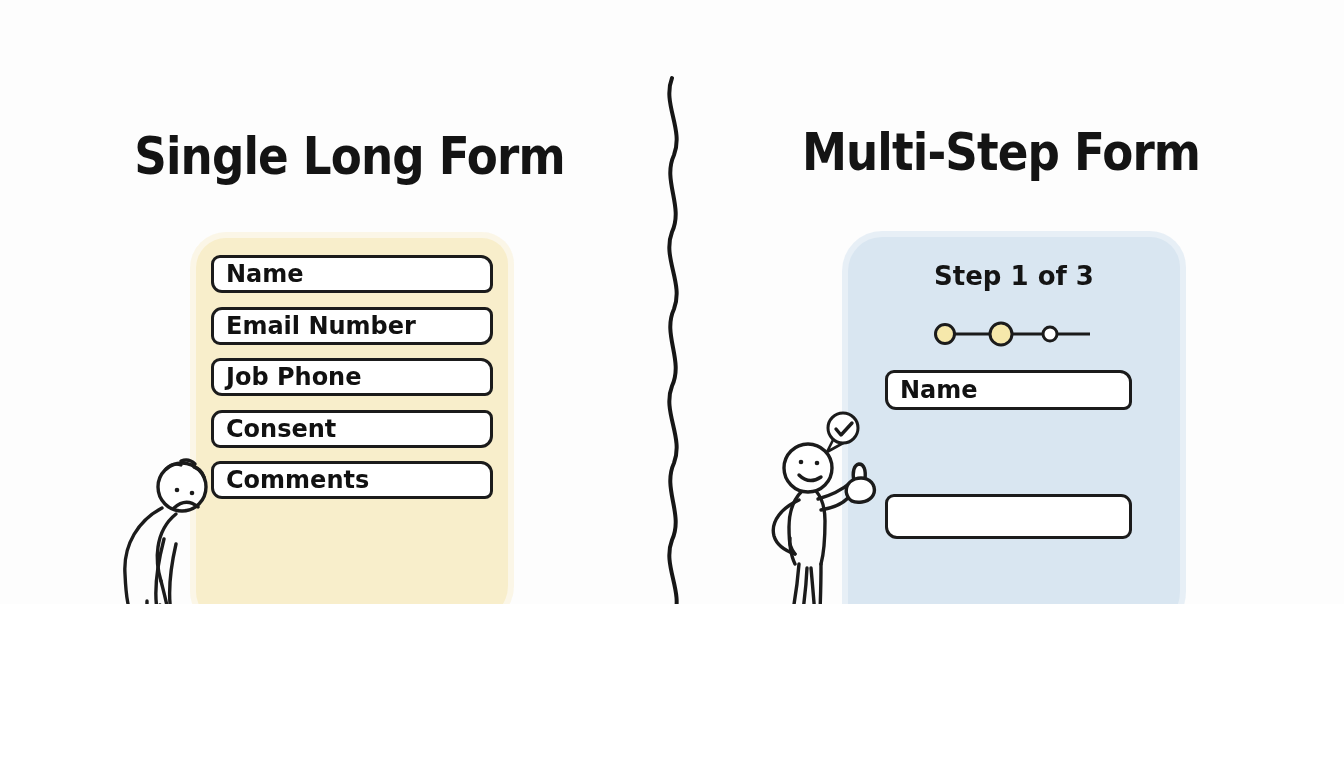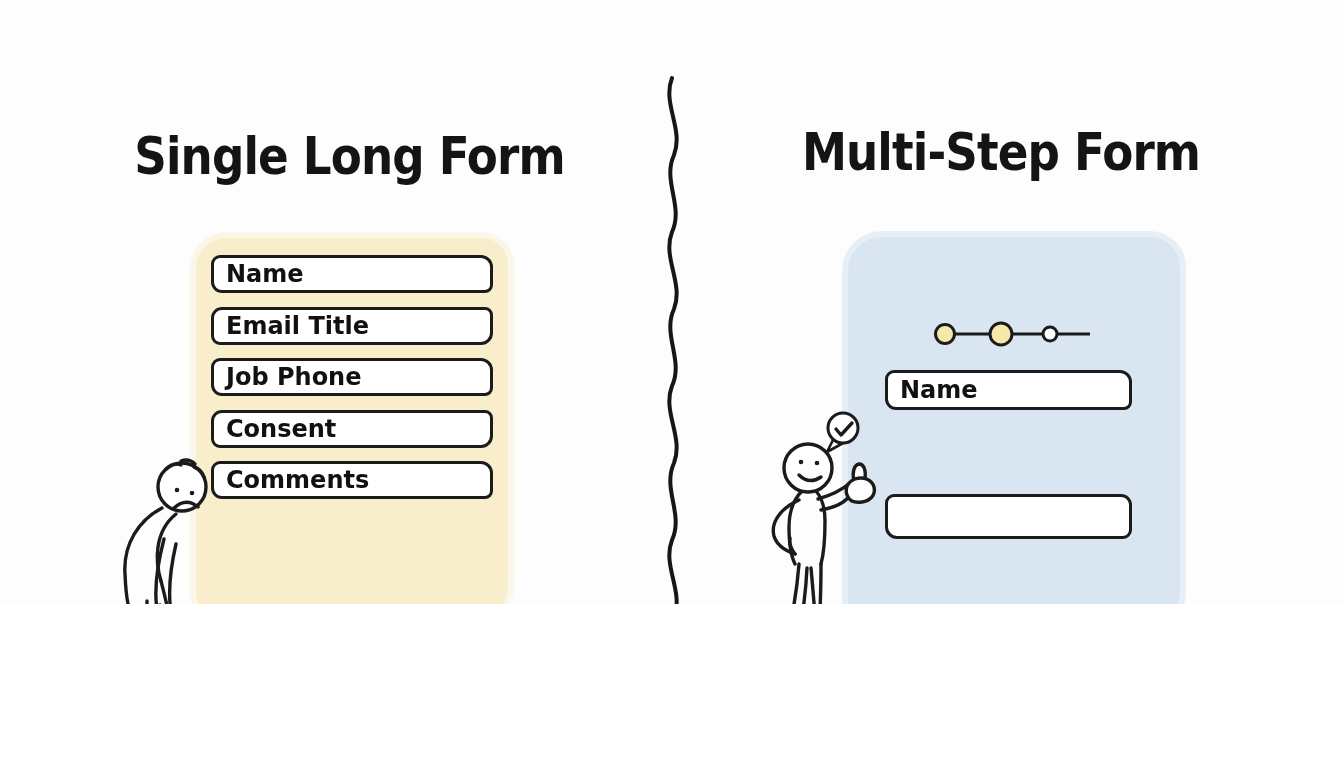--- a/index.html
+++ b/index.html
@@ -70,21 +70,21 @@
              c -10 26 12 51 2 77
              c -12 26 10 51 -2 77
              c -10 26 12 51 2 77
              c -12 26 10 51 -2 77
              c -10 26 12 51 2 77
              c -12 26 10 51 -2 77" fill="none" stroke="#161616" stroke-width="4" stroke-linecap="round"></path>
   </svg>
 
   <div class="panel-left">
     <div class="field">Name</div>
-    <div class="field">Email Title</div>
+    <div class="field">Email Number</div>
     <div class="field">Job Phone</div>
     <div class="field">Consent</div>
     <div class="field">Comments</div>
   </div>
 
   <svg class="figure-svg sad-figure" width="125" height="220" viewBox="0 0 125 220">
     <g stroke="#1b1b1b" stroke-width="3.4" fill="none" stroke-linecap="round" stroke-linejoin="round">
       <path d="M 50 70 C 27 82 11 106 13 136 C 14 159 16 173 23 184 C 25 194 25 200 22 206"></path>
       <path d="M 22 206 C 17 212 7 213 4 208 C 3 204 9 201 15 202"></path>
       <path d="M 64 76 C 54 84 48 95 46 109 C 44 122 46 133 49 143"></path>
@@ -96,20 +96,21 @@
       <path d="M 64 106 C 58 132 56 155 59 174 C 60 180 63 182 67 181"></path>
       <circle cx="70" cy="49" r="24" fill="#ffffff"></circle>
       <path d="M 54 31 Q 61 24 69 27 M 69 23 Q 77 20 83 26 M 82 29 Q 89 31 92 39"></path>
       <circle cx="65" cy="52" r="2.3" fill="#1b1b1b" stroke="none"></circle>
       <circle cx="80" cy="55" r="2.3" fill="#1b1b1b" stroke="none"></circle>
       <path d="M 62 70 Q 74 59 86 69"></path>
     </g>
   </svg>
 
   <div class="panel-right">
+    <div class="step-label">Step 1 of 3</div>
 
     <svg class="progress-svg" width="180" height="30" viewBox="0 0 180 30">
       <path d="M 17 15 H 162" fill="none" stroke-width="3" stroke="#1b1b1b"></path>
       <circle cx="17" cy="15" r="9.5" stroke="#1b1b1b" stroke-width="3" fill="#f6e8ab"></circle>
       <circle cx="73" cy="15" r="11" stroke="#1b1b1b" stroke-width="3" fill="#f6e8ab"></circle>
       <circle cx="122" cy="15" r="7" stroke="#1b1b1b" stroke-width="3" fill="#ffffff"></circle>
     </svg>
 
     <div class="rfield rf1">Name</div>
     <div class="rfield rf3"></div>

